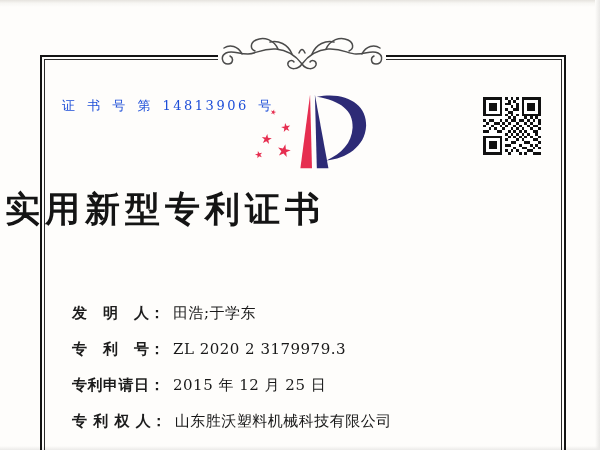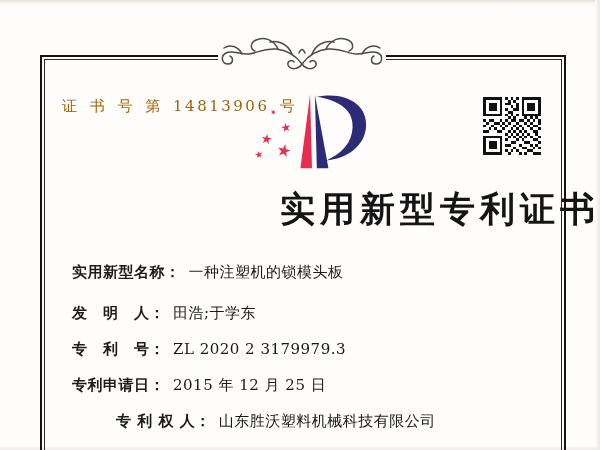--- a/index.html
+++ b/index.html
@@ -17,25 +17,25 @@
     background:linear-gradient(to left,#e9e8e6,#fefdfb);}
   .scan-bottom{position:absolute;left:0;right:0;bottom:0;height:4px;
     background:linear-gradient(to top,#ecebe9,rgba(254,253,251,0));}
   
   .frame{position:absolute;left:40px;top:55px;right:34px;bottom:-20px;
     border:2.5px solid #141414;}
   .frame-inner{position:absolute;inset:2px;border:1px solid #2b2b2b;}
   
   .ornament{position:absolute;left:210px;top:32px;width:184px;height:44px;z-index:3;}
   
-  .cert-no{position:absolute;left:62px;top:97px;font-size:15px;
-    letter-spacing:2.5px;word-spacing:3px;color:#a16207;white-space:nowrap;}
+  .cert-no{position:absolute;left:62px;top:97px;font-size:13px;
+    letter-spacing:2.5px;word-spacing:3px;color:#1d4ed8;white-space:nowrap;}
   .logo{position:absolute;left:249px;top:89px;width:126px;height:87px;}
   .qr{position:absolute;left:480px;top:97px;width:64px;height:58px;}
-  .title{position:absolute;left:0;right:0;top:186px;text-align:right;
+  .title{position:absolute;left:0;right:0;top:186px;text-align:left;
     font-size:35px;font-weight:bold;letter-spacing:5px;padding-left:5px;
     color:#141414;white-space:nowrap;}
   
   .row{position:absolute;left:72px;white-space:nowrap;font-size:15px;}
   .lbl{font-family:"DejaVu Sans","Liberation Sans",sans-serif;
     font-weight:bold;color:#1c1c1c;margin-right:8px;letter-spacing:.5px;}
   .val{font-family:"DejaVu Serif","Liberation Serif",serif;color:#191919;letter-spacing:.5px;}
 </style>
 </head>
 <body>
@@ -84,29 +84,26 @@
   </svg>
 
   <svg class="qr" viewBox="0 0 21 21" shape-rendering="crispEdges" aria-hidden="true">
     <rect x="0" y="0" width="21" height="21" fill="#ffffff"></rect>
     <path fill="#111" fill-rule="evenodd" d="M0 0h7v7H0z M1 1h5v5H1z M2 2h3v3H2z M14 0h7v7h-7z M15 1h5v5h-5z M16 2h3v3h-3z M0 14h7v7H0z M1 15h5v5H1z M2 16h3v3h-3z"></path>
     <path fill="#111" d="M8 0h1v1H8z M10 0h1v1h-1z M12 0h1v1h-1z M9 1h1v1H9z M11 1h1v1h-1z M8 2h2v1H8z M12 2h1v1h-1z M10 3h1v1h-1z M12 3h1v1h-1z M8 4h1v1H8z M11 4h2v1h-2z M9 5h2v1H9z M8 6h1v1H8z M10 6h1v1h-1z M12 6h1v1h-1z M9 7h1v1H9z M11 7h1v1h-1z M15 7h1v1h-1z M17 7h1v1h-1z M19 7h1v1h-1z M0 8h1v1H0z M2 8h2v1H2z M6 8h1v1H6z M8 8h1v1H8z M10 8h2v1h-2z M13 8h2v1h-2z M16 8h1v1h-1z M18 8h1v1h-1z M20 8h1v1h-1z M1 9h1v1H1z M4 9h2v1H4z M7 9h1v1H7z M9 9h1v1H9z M12 9h1v1h-1z M15 9h1v1h-1z M17 9h1v1h-1z M20 9h1v1h-1z M0 10h1v1H0z M3 10h1v1H3z M6 10h1v1H6z M8 10h1v1H8z M11 10h1v1h-1z M13 10h1v1h-1z M16 10h1v1h-1z M18 10h2v1h-2z M2 11h1v1H2z M4 11h1v1H4z M7 11h1v1H7z M10 11h1v1h-1z M12 11h1v1h-1z M14 11h1v1h-1z M17 11h1v1h-1z M20 11h1v1h-1z M0 12h2v1H0z M5 12h2v1H5z M9 12h1v1H9z M11 12h1v1h-1z M13 12h1v1h-1z M15 12h1v1h-1z M18 12h2v1h-2z M8 13h1v1H8z M10 13h1v1h-1z M12 13h1v1h-1z M14 13h1v1h-1z M16 13h1v1h-1z M19 13h1v1h-1z M9 14h1v1H9z M11 14h1v1h-1z M13 14h1v1h-1z M15 14h1v1h-1z M17 14h1v1h-1z M20 14h1v1h-1z M8 15h1v1H8z M12 15h1v1h-1z M14 15h1v1h-1z M18 15h2v1h-2z M10 16h2v1h-2z M15 16h2v1h-2z M20 16h1v1h-1z M8 17h2v1H8z M13 17h1v1h-1z M17 17h1v1h-1z M19 17h1v1h-1z M11 18h1v1h-1z M14 18h2v1h-2z M18 18h1v1h-1z M20 18h1v1h-1z M8 19h1v1H8z M10 19h1v1h-1z M12 19h1v1h-1z M16 19h2v1h-2z M9 20h1v1H9z M13 20h1v1h-1z M15 20h1v1h-1z M18 20h3v1h-3z"></path>
   </svg>
 
   <div class="title">实用新型专利证书</div>
 
-  <div class="row" style="top:263px;">
-    <span class="lbl">实用新型名称：</span><span class="val">一种注塑机的锁模头板</span>
-  </div>
   <div class="row" style="top:304px;">
     <span class="lbl">发　明　人：</span><span class="val">田浩;于学东</span>
   </div>
   <div class="row" style="top:340px;text-align:center;">
     <span class="lbl">专　利　号：</span><span class="val">ZL 2020 2 3179979.3</span>
   </div>
   <div class="row" style="top:376px;">
     <span class="lbl">专利申请日：</span><span class="val">2015 年 12 月 25 日</span>
   </div>
-  <div class="row" style="top:412px;margin-left:44px;">
+  <div class="row" style="top:412px;">
     <span class="lbl">专 利 权 人：</span><span class="val">山东胜沃塑料机械科技有限公司</span>
   </div>
 
 </div>
 
 </body></html>

